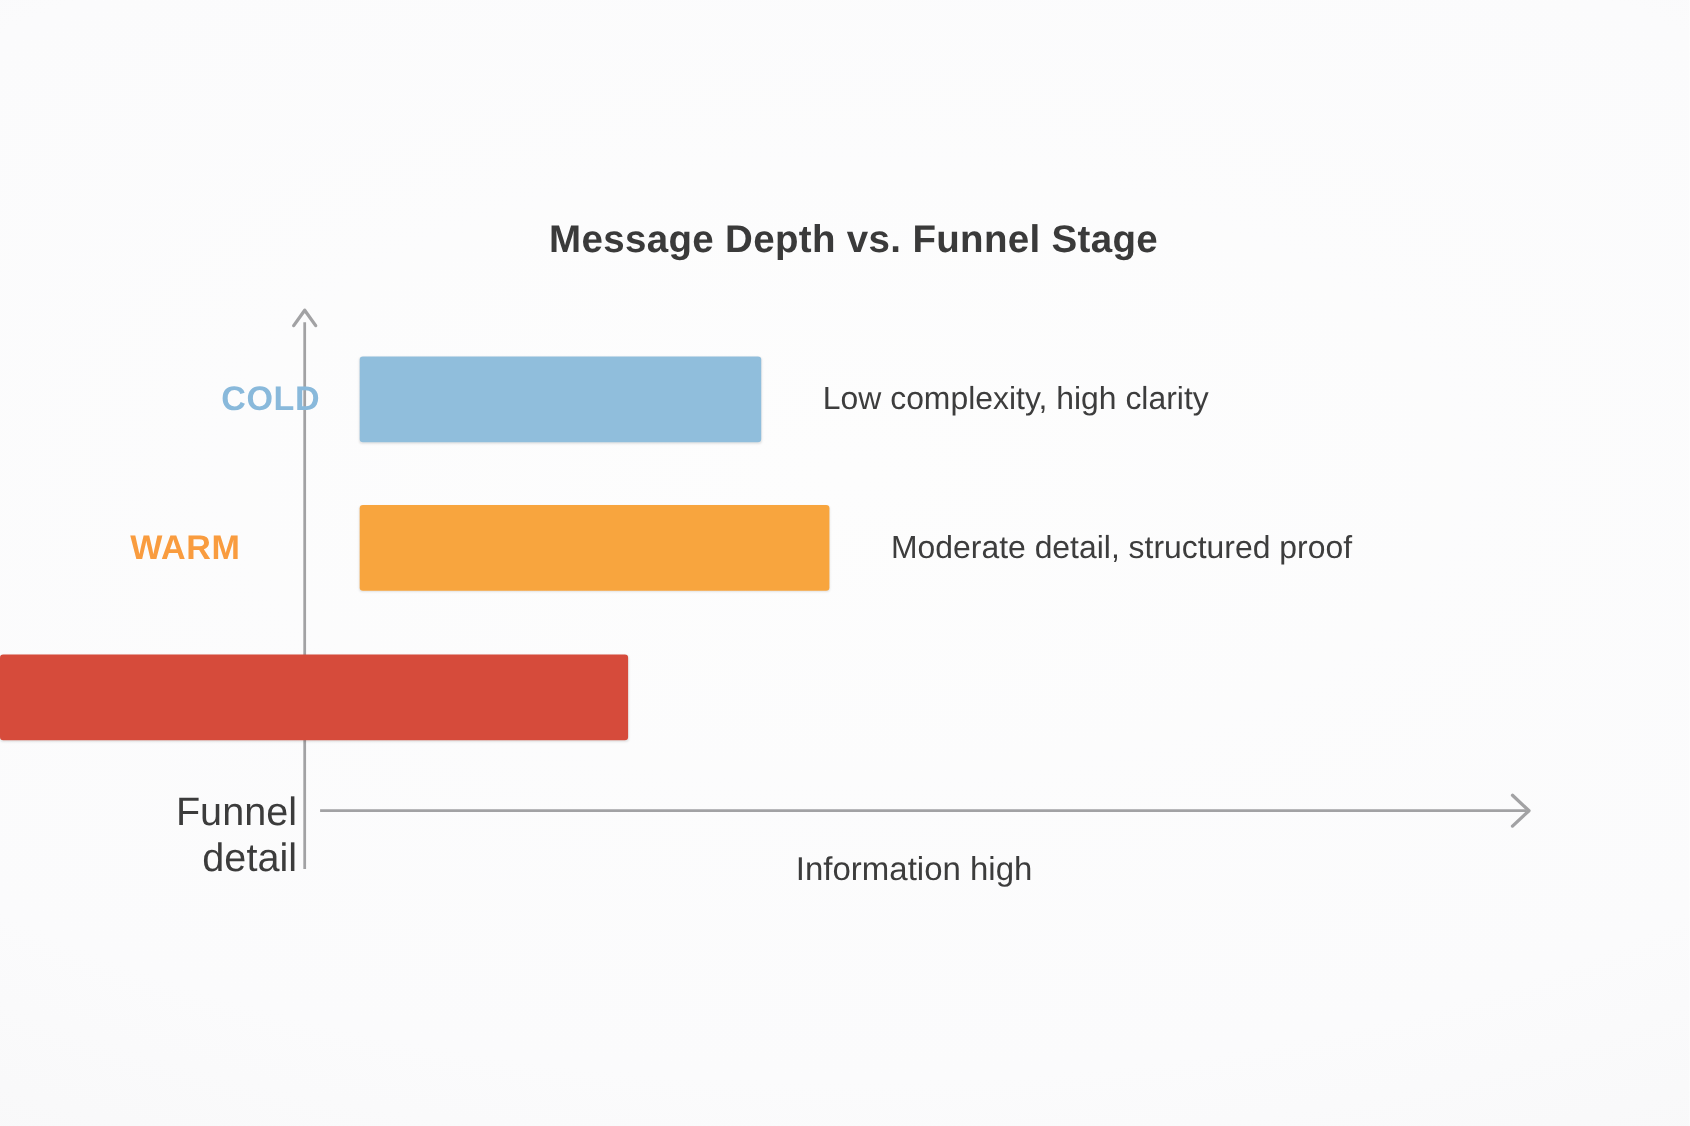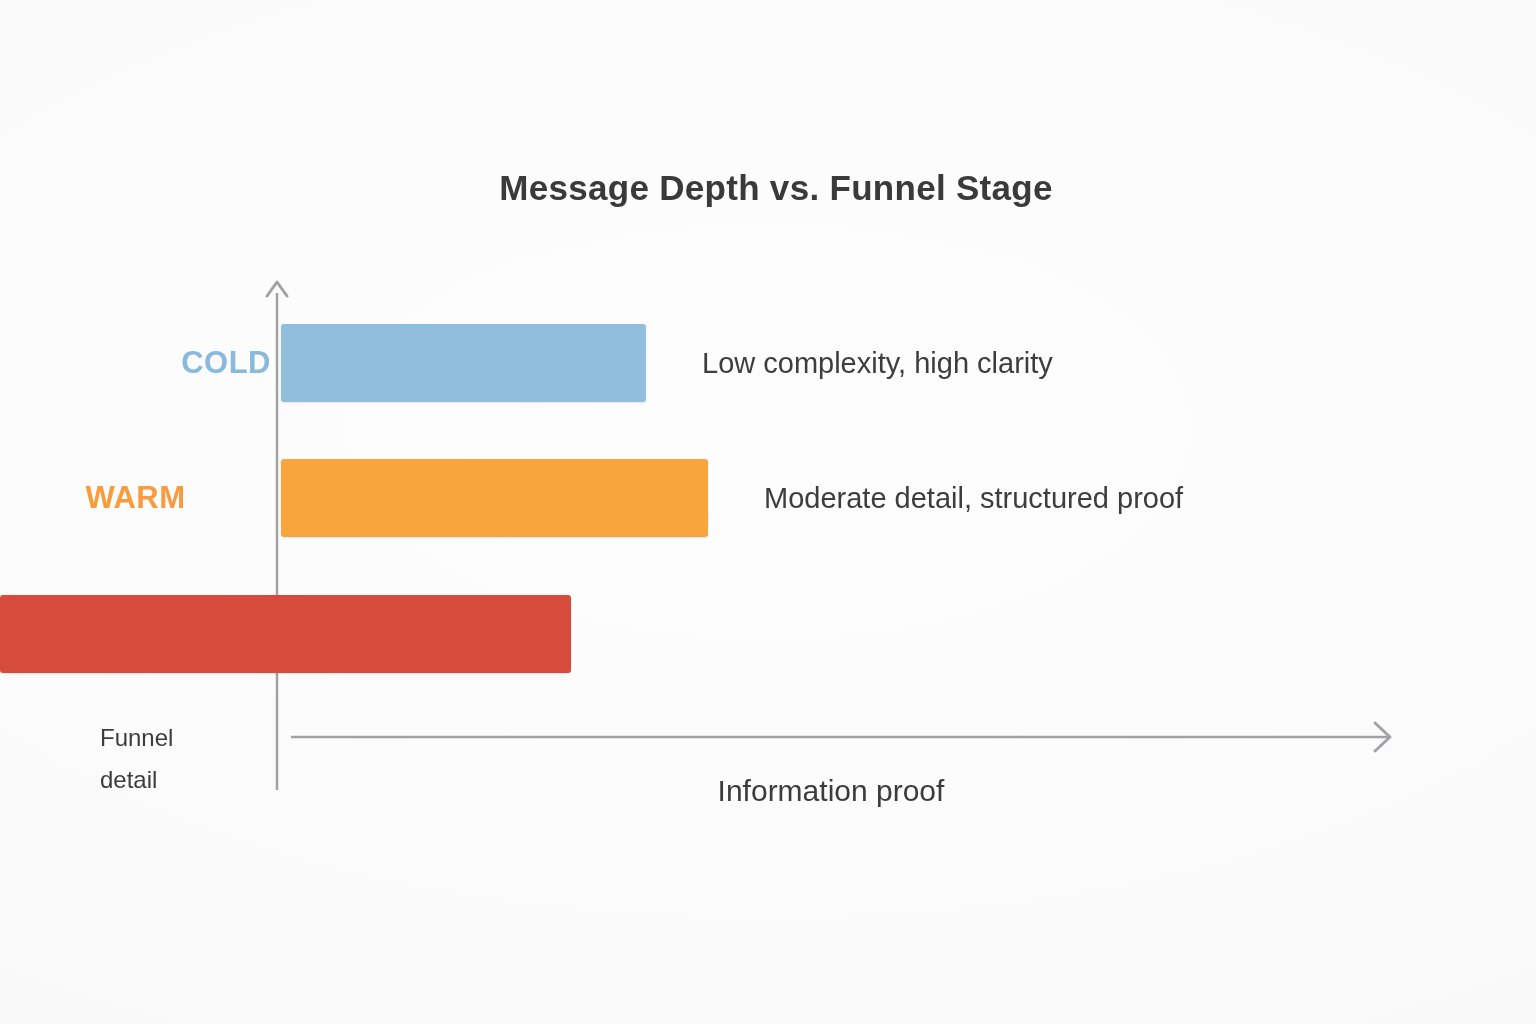--- a/index.html
+++ b/index.html
@@ -10,21 +10,21 @@
     overflow: hidden;
   }
   .canvas {
     position: relative;
     width: 1536px;
     height: 1024px;
     background: radial-gradient(ellipse 120% 90% at 50% 42%, #fdfdfd 0%, #fbfbfc 60%, #f5f5f6 100%);
   }
   .chart-title {
     position: absolute;
-    top: 168px;
+    top: 198px;
     left: 16px;
     right: 0;
     text-align: center;
     font-size: 35px;
     font-weight: bold;
     color: #3a3a3a;
     letter-spacing: 0.3px;
   }
   .axes-svg {
     position: absolute;
@@ -38,46 +38,47 @@
     width: 1536px;
     height: 78px;
     display: flex;
     align-items: center;
   }
   .row-0 { top: 324px; }
   .row-1 { top: 459px; }
   .row-2 { top: 595px; }
   .cat-label {
     width: 281px;
-    padding-right: 10px;
+    padding-right: 36px;
     text-align: right;
     font-size: 31px;
     font-weight: bold;
     letter-spacing: 0.5px;
     flex: 0 0 281px;
+    margin-left: 46px;
   }
   .bar {
     height: 78px;
     border-radius: 3px;
     box-shadow: 0 1px 2px rgba(0,0,0,0.10);
     flex: 0 0 auto;
   }
   .annotation {
     margin-left: 56px;
     font-size: 29px;
     color: #3d3d3d;
     white-space: nowrap;
   }
   .y-axis-title {
     position: absolute;
     left: 100px;
     top: 717px;
     width: 170px;
-    text-align: left;
-    font-size: 24px;
+    text-align: right;
+    font-size: 36px;
     color: #3c3c3c;
     line-height: 42px;
   }
   .x-axis-title {
     position: absolute;
     top: 774px;
     left: 276px;
     width: 1110px;
     text-align: center;
     font-size: 30px;
@@ -112,15 +113,15 @@
 
   <div class="bar-row row-2">
     <div class="bar" style="width: 571px; background: rgb(214, 75, 59);"></div>
   </div>
 
   <div class="y-axis-title">
     <div>Funnel</div>
     <div>detail</div>
   </div>
 
-  <div class="x-axis-title">Information proof</div>
+  <div class="x-axis-title">Information high</div>
 
 </div>
 
 </body></html>

